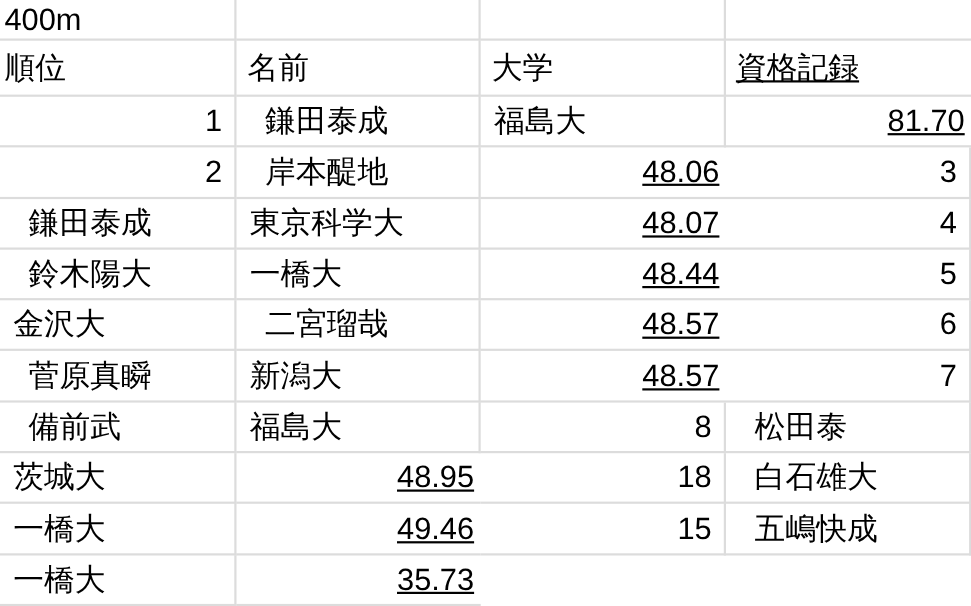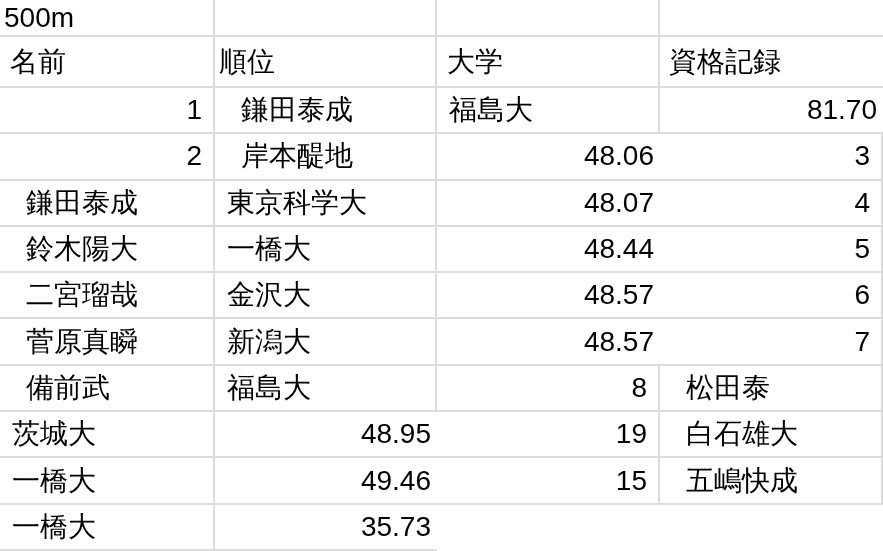--- a/index.html
+++ b/index.html
@@ -24,42 +24,42 @@
   }
   .cell {
     box-sizing: border-box;
     display: flex;
     align-items: center;
     overflow: hidden;
     white-space: nowrap;
     border-right: 2px solid var(--grid-line, #dcdcdc);
     border-bottom: 2px solid var(--grid-line, #dcdcdc);
   }
-  .cell.last-col { border-right: none; }
+  .cell.last-col { border-right: none; text-decoration: underline; }
   .title-cell { padding-left: 4px; }
   .hdr-rank { padding-left: 4px; }
   .hdr-name, .hdr-univ { padding-left: 10px; }
   .hdr-record { padding-left: 9px; }
   .col-rank { justify-content: flex-end; padding-right: 11px; }
   .col-name { padding-left: 26px; }
   .col-univ { padding-left: 12px; }
   .col-record { justify-content: flex-end; padding-right: 6px; }
 </style>
 </head>
 <body>
 
 <div class="sheet">
 
-  <div class="cell title-cell">500m</div>
+  <div class="cell title-cell">400m</div>
   <div class="cell"></div>
   <div class="cell"></div>
   <div class="cell last-col"></div>
 
+  <div class="cell hdr-rank">順位</div>
   <div class="cell hdr-name">名前</div>
-  <div class="cell hdr-rank">順位</div>
   <div class="cell hdr-univ">大学</div>
   <div class="cell hdr-record last-col">資格記録</div>
 
   <div class="cell col-rank">1</div>
   <div class="cell col-name">鎌田泰成</div>
   <div class="cell col-univ">福島大</div>
   <div class="cell col-record last-col">81.70</div>
 
   <div class="cell col-rank">2</div>
   <div class="cell col-name">岸本醍地</div>
@@ -69,39 +69,39 @@
   <div class="cell col-name">鎌田泰成</div>
   <div class="cell col-univ">東京科学大</div>
   <div class="cell col-record last-col">48.07</div>
 
   <div class="cell col-rank">4</div>
   <div class="cell col-name">鈴木陽大</div>
   <div class="cell col-univ">一橋大</div>
   <div class="cell col-record last-col">48.44</div>
 
   <div class="cell col-rank">5</div>
+  <div class="cell col-univ">金沢大</div>
   <div class="cell col-name">二宮瑠哉</div>
-  <div class="cell col-univ">金沢大</div>
   <div class="cell col-record last-col">48.57</div>
 
   <div class="cell col-rank">6</div>
   <div class="cell col-name">菅原真瞬</div>
   <div class="cell col-univ">新潟大</div>
   <div class="cell col-record last-col">48.57</div>
 
   <div class="cell col-rank">7</div>
   <div class="cell col-name">備前武</div>
   <div class="cell col-univ">福島大</div>
 
   <div class="cell col-rank">8</div>
   <div class="cell col-name">松田泰</div>
   <div class="cell col-univ">茨城大</div>
   <div class="cell col-record last-col">48.95</div>
 
-  <div class="cell col-rank">19</div>
+  <div class="cell col-rank">18</div>
   <div class="cell col-name">白石雄大</div>
   <div class="cell col-univ">一橋大</div>
   <div class="cell col-record last-col">49.46</div>
 
   <div class="cell col-rank">15</div>
   <div class="cell col-name">五嶋快成</div>
   <div class="cell col-univ">一橋大</div>
   <div class="cell col-record last-col">35.73</div>
 
 </div>

